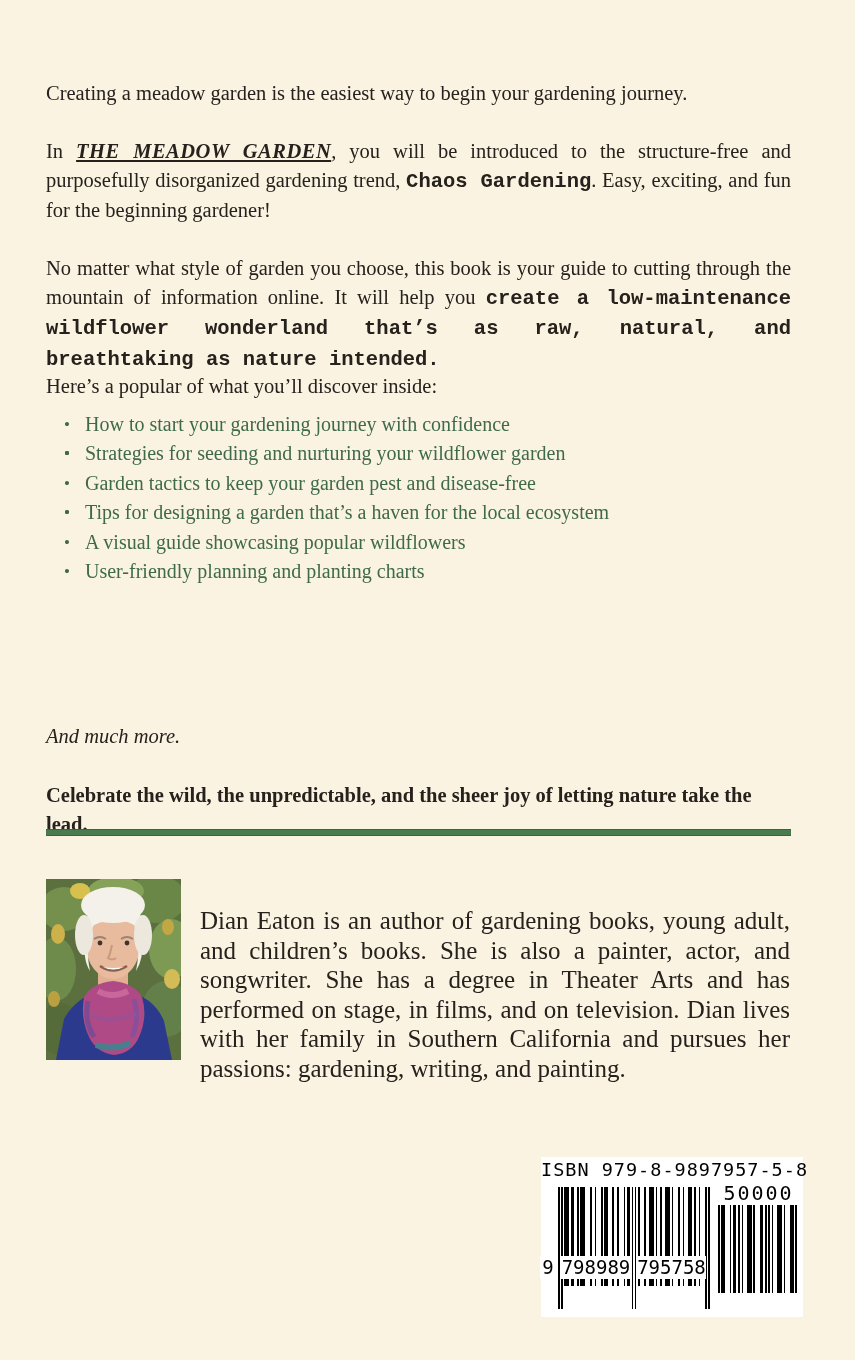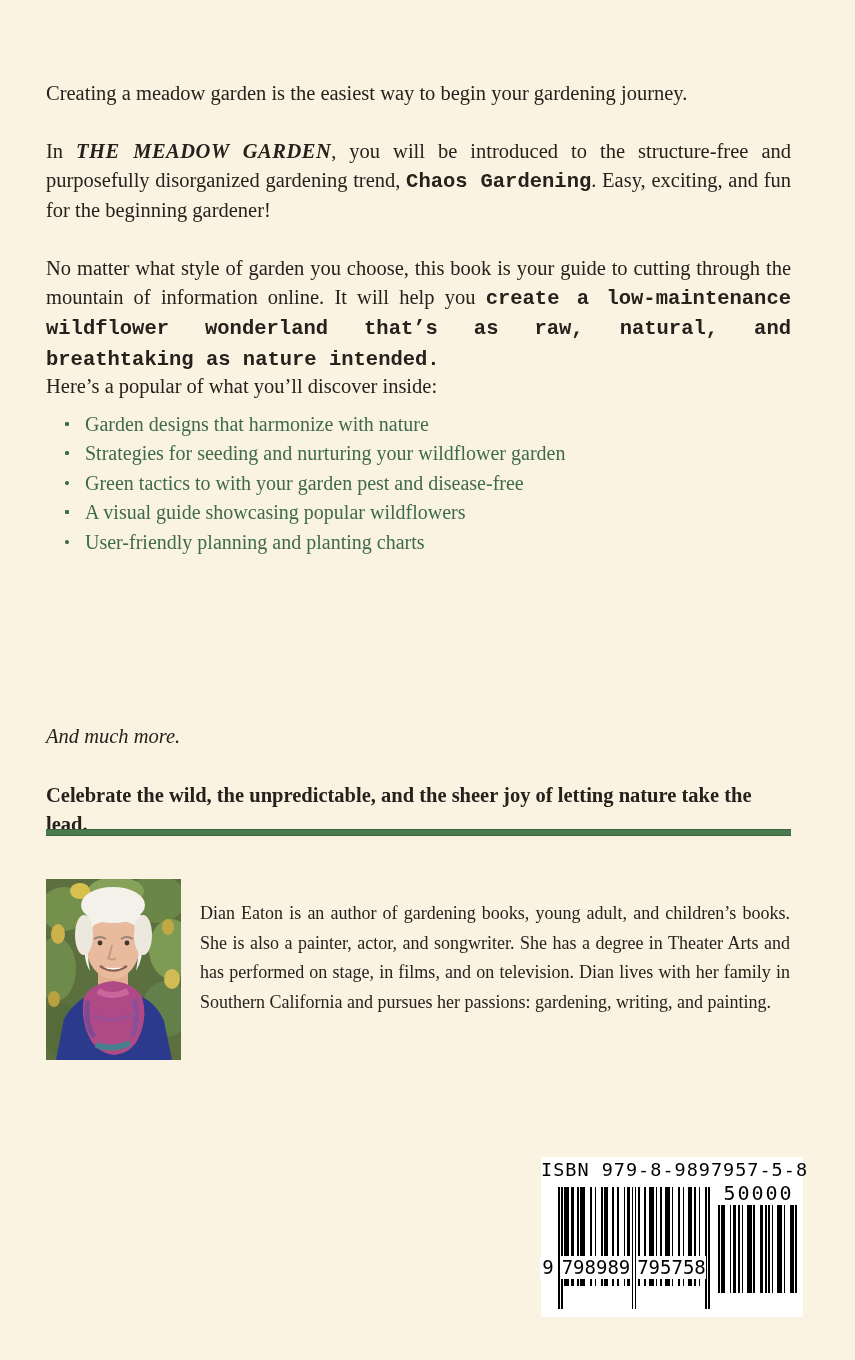--- a/index.html
+++ b/index.html
@@ -9,42 +9,42 @@
     font-family:"Liberation Serif", serif;
     color:#26211c;
   }
   .abs{position:absolute;}
   .para{
     left:46px;width:745px;
     font-size:20.5px;line-height:29.4px;
     text-align:justify;
   }
   .para .b{font-weight:bold;font-family:Liberation Mono, monospace;}
-  .para .bi{font-weight:bold;font-style:italic;letter-spacing:0.5px;}
+  .para .bi{font-weight:bold;font-style:italic;letter-spacing:0.5px;text-decoration:underline;}
   .bullet-list{
     left:64px;width:720px;list-style:none;margin:0;padding:0;
   }
   .bullet-list li{
     color:#3f6a4a;font-size:20px;line-height:29.4px;
     padding-left:21px;position:relative;
   }
   .bullet-list li .dot{
     position:absolute;left:0;top:0;font-size:17px;
   }
   .italic-line{font-style:italic;font-size:20.5px;line-height:29px;}
   .bold-line{font-weight:bold;font-size:20.5px;line-height:29px;}
   .rule{
     left:46px;top:829px;width:745px;height:7px;
     background:#4a7b4e;border-top:1px solid #3a643e;border-bottom:1px solid #3a643e;
     box-sizing:border-box;
   }
   .photo{left:46px;top:879px;width:135px;height:181px;}
   .bio{
     left:200px;top:881px;width:590px;
-    font-size:18px;line-height:29.6px;text-align:justify;
+    font-size:25px;line-height:29.6px;text-align:justify;
   }
   .barcode-box{
     left:541px;top:1157px;width:262px;height:160px;background:#ffffff;
   }
   .mono{font-family:"DejaVu Sans Mono", monospace;color:#000;}
   .isbn-label{
     position:absolute;top:2px;left:0;width:100%;text-align:right;
     font-size:18.5px;letter-spacing:1px;white-space:nowrap;
   }
   .price-code{
@@ -70,27 +70,27 @@
 
 <p class="abs para" style="top:58px"><span>Creating a meadow garden is the easiest way to begin your gardening journey.</span></p>
 
 <p class="abs para" style="top:116px"><span>In </span><span class="bi">THE MEADOW GARDEN</span><span>, you will be introduced to the structure-free and purposefully disorganized gardening trend, </span><span class="b">Chaos Gardening</span><span>. Easy, exciting, and fun for the beginning gardener!</span></p>
 
 <p class="abs para" style="top:233px"><span>No matter what style of garden you choose, this book is your guide to cutting through the mountain of information online. It will help you </span><span class="b">create a low-maintenance wildflower wonderland that’s as raw, natural, and breathtaking as nature intended.</span></p>
 
 <p class="abs para" style="top:351px"><span>Here’s a popular of what you’ll discover inside:</span></p>
 
 <ul class="abs bullet-list" style="top:410px">
+  <li><span class="dot">•</span><span>How to start your gardening journey with confidence</span></li>
   <li><span class="dot">•</span></li>
-  <li><span class="dot">•</span><span>Garden designs that harmonize with nature</span></li>
   <li><span class="dot">•</span></li>
   <li><span class="dot">•</span><span>Strategies for seeding and nurturing your wildflower garden</span></li>
-  <li><span class="dot">•</span><span>Green tactics to with your garden pest and disease-free</span></li>
+  <li><span class="dot">•</span><span>Garden tactics to keep your garden pest and disease-free</span></li>
   <li><span class="dot">•</span></li>
-  <li><span class="dot">•</span></li>
+  <li><span class="dot">•</span><span>Tips for designing a garden that’s a haven for the local ecosystem</span></li>
   <li><span class="dot">•</span><span>A visual guide showcasing popular wildflowers</span></li>
   <li><span class="dot">•</span><span>User-friendly planning and planting charts</span></li>
 </ul>
 
 <p class="abs italic-line" style="top:701px;left:46px;width:745px">And much more.</p>
 
 <p class="abs bold-line" style="top:760px;left:46px;width:745px">Celebrate the wild, the unpredictable, and the sheer joy of letting nature take the lead.</p>
 
 <div class="abs rule"></div>
 

